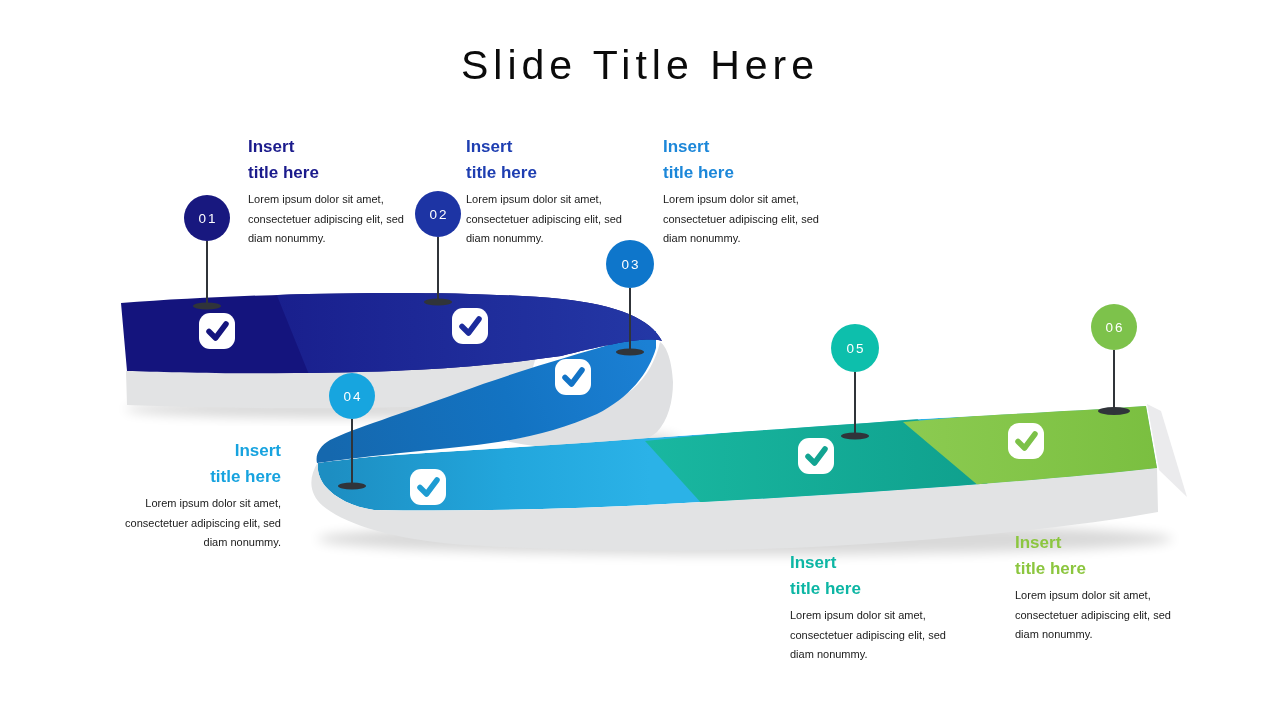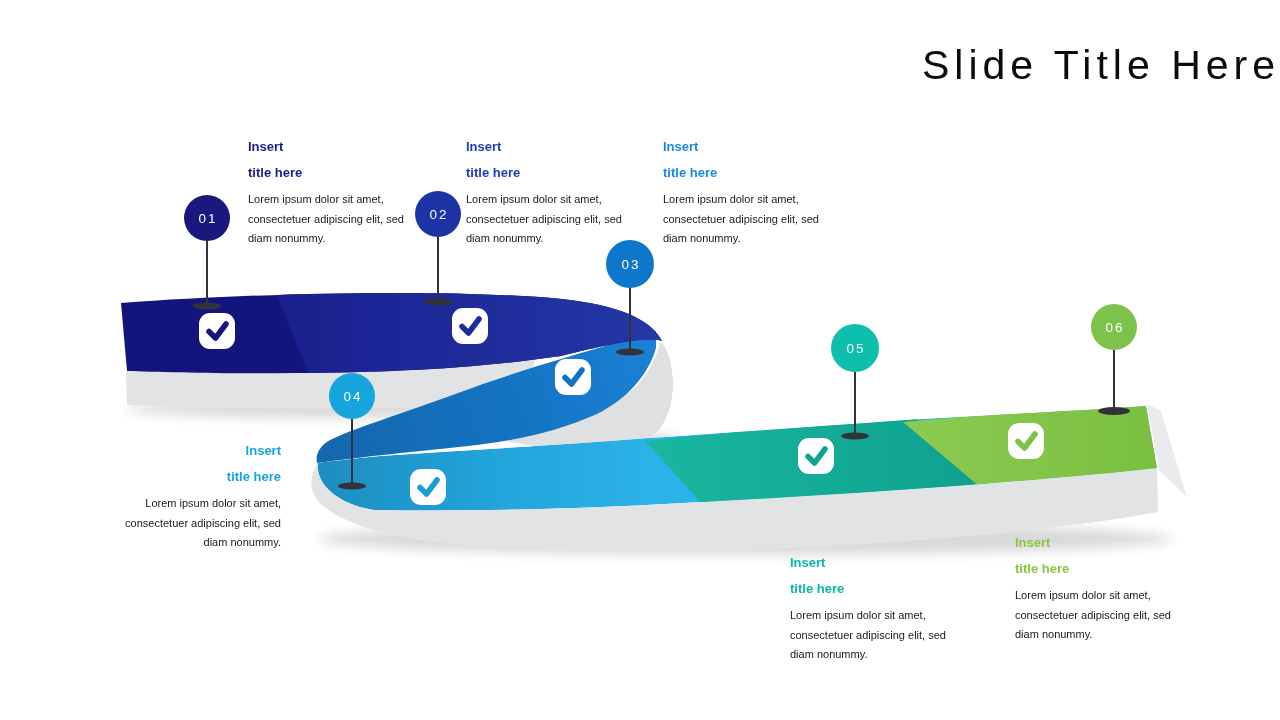--- a/index.html
+++ b/index.html
@@ -1,23 +1,23 @@
 <!DOCTYPE html>
 <html><head>
 <meta charset="utf-8">
 <style>
   html,body{margin:0;padding:0;}
   body{width:1280px;height:720px;background:#ffffff;overflow:hidden;
        font-family:"Liberation Sans",sans-serif;}
   .slide{position:relative;width:1280px;height:720px;background:#ffffff;}
-  .slide-title{position:absolute;left:0;right:0;top:42px;text-align:right;
+  .slide-title{position:absolute;left:0;right:0;top:42px;text-align:center;
       font-size:41px;font-weight:500;letter-spacing:5px;color:#0b0b0b;}
   .ribbon-svg{position:absolute;left:0;top:0;width:1280px;height:720px;}
   .step-block{position:absolute;width:160px;}
-  .step-title{font-size:13px;font-weight:bold;line-height:26px;margin:0 0 4px 0;}
+  .step-title{font-size:17px;font-weight:bold;line-height:26px;margin:0 0 4px 0;}
   .step-body{font-size:11px;line-height:19.5px;color:#1a1a1a;}
   .b1{left:248px;top:134px;}
   .b2{left:466px;top:134px;}
   .b3{left:663px;top:134px;}
   .b4{left:121px;top:438px;text-align:right;}
   .b5{left:790px;top:550px;}
   .b6{left:1015px;top:530px;}
   .c1 .step-title{color:#1b1b8c;}
   .c2 .step-title{color:#1e3eb1;}
   .c3 .step-title{color:#1c87d9;}

